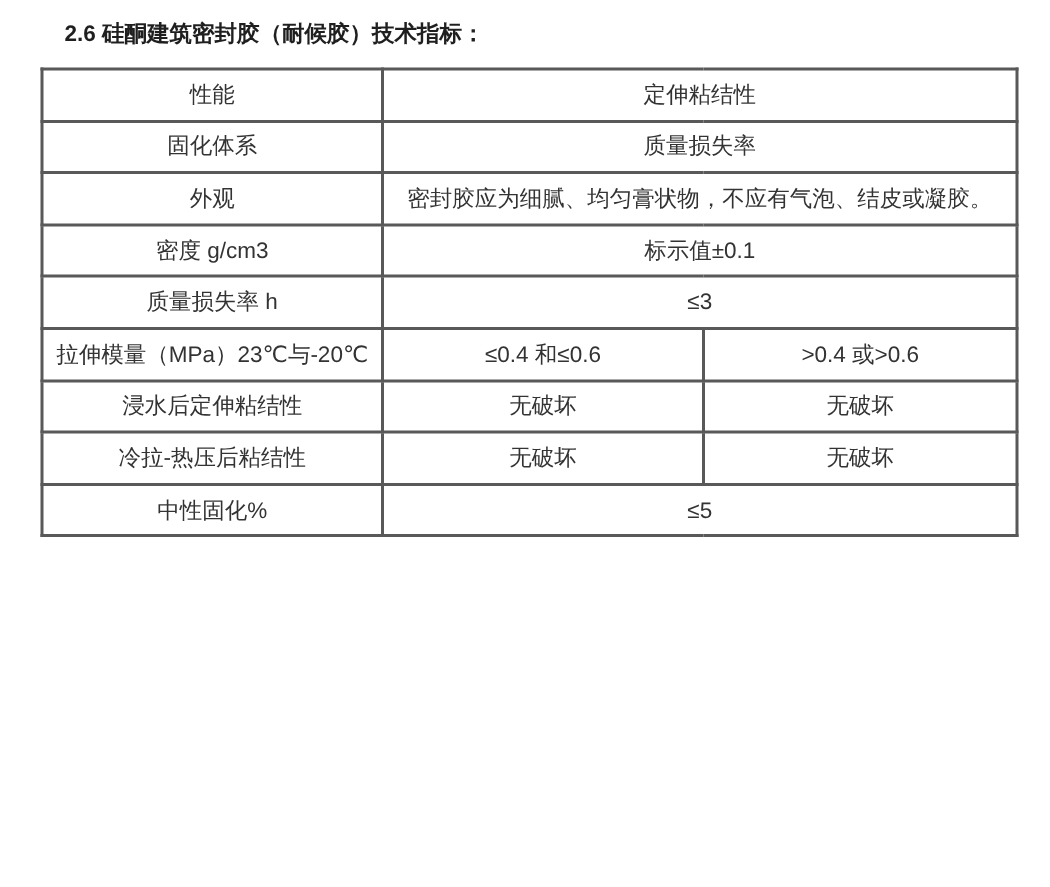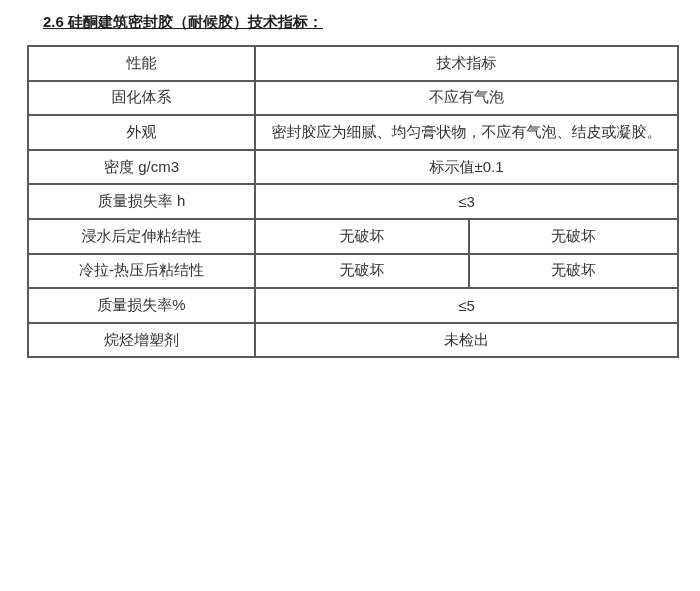--- a/index.html
+++ b/index.html
@@ -16,21 +16,20 @@
     overflow: hidden;
   }
   .doc-title {
     position: absolute;
     left: 43px;
     top: 13px;
     font-size: 15px;
     font-weight: bold;
     color: #1f1f1f;
     white-space: nowrap;
-    text-decoration: underline;
   }
   table.spec-table {
     position: absolute;
     left: 27px;
     top: 45px;
     width: 650px;
     border-collapse: collapse;
     table-layout: fixed;
   }
   table.spec-table td {
@@ -54,50 +53,51 @@
 
 <table class="spec-table">
   <colgroup>
     <col class="c1">
     <col class="c2">
     <col class="c3">
   </colgroup>
   <tbody>
       <tr>
         <td>性能</td>
-        <td colspan="2">技术指标</td>
+        <td colspan="2">定伸粘结性</td>
       </tr>
       <tr>
         <td>固化体系</td>
-        <td colspan="2">不应有气泡</td>
+        <td colspan="2">质量损失率</td>
       </tr>
       <tr>
         <td>外观</td>
         <td colspan="2">密封胶应为细腻、均匀膏状物，不应有气泡、结皮或凝胶。</td>
       </tr>
       <tr>
         <td>密度 g/cm3</td>
         <td colspan="2">标示值±0.1</td>
       </tr>
       <tr>
         <td>质量损失率 h</td>
         <td colspan="2">≤3</td>
       </tr>
       <tr>
+        <td>拉伸模量（MPa）23℃与-20℃</td>
+        <td>≤0.4 和≤0.6</td>
+        <td>&gt;0.4 或&gt;0.6</td>
+      </tr>
+      <tr>
         <td>浸水后定伸粘结性</td>
         <td>无破坏</td>
         <td>无破坏</td>
       </tr>
       <tr>
         <td>冷拉-热压后粘结性</td>
         <td>无破坏</td>
         <td>无破坏</td>
       </tr>
       <tr>
-        <td>质量损失率%</td>
+        <td>中性固化%</td>
         <td colspan="2">≤5</td>
-      </tr>
-      <tr>
-        <td>烷烃增塑剂</td>
-        <td colspan="2">未检出</td>
       </tr>
     </tbody>
 </table>
 
 </body></html>

